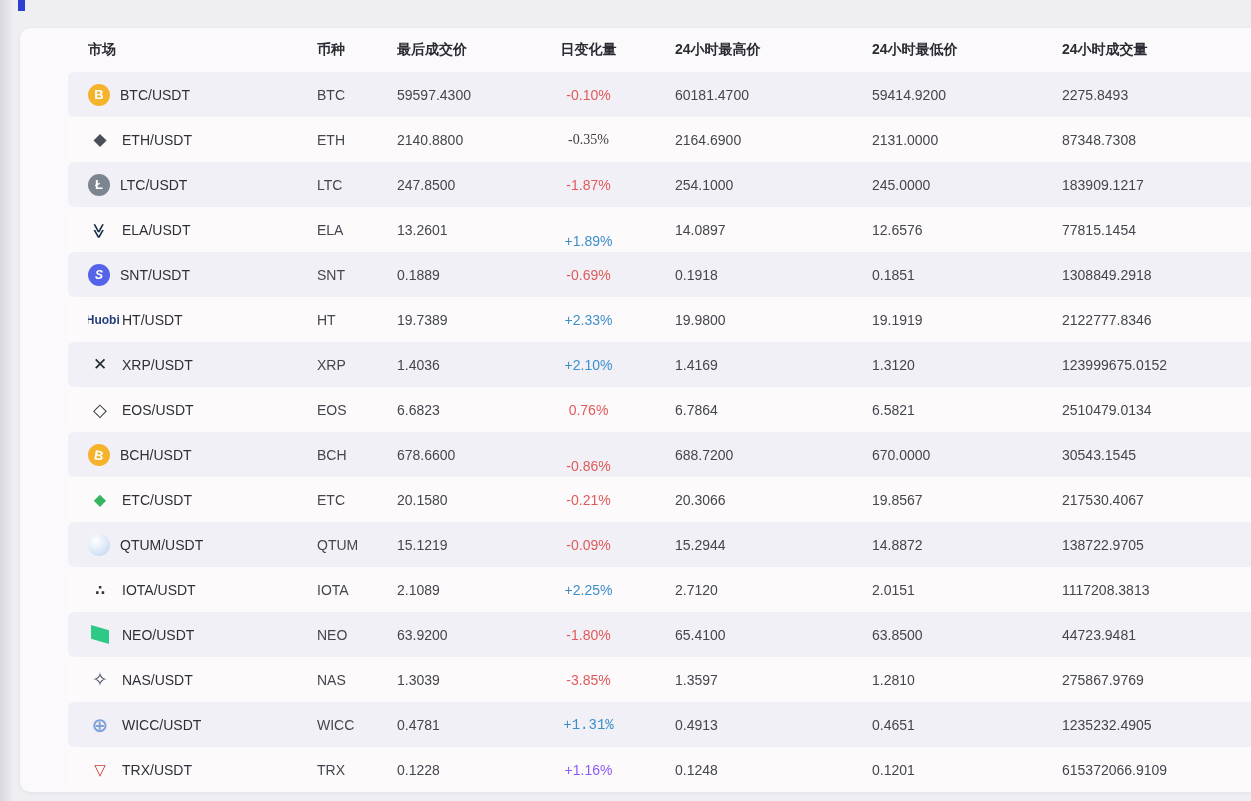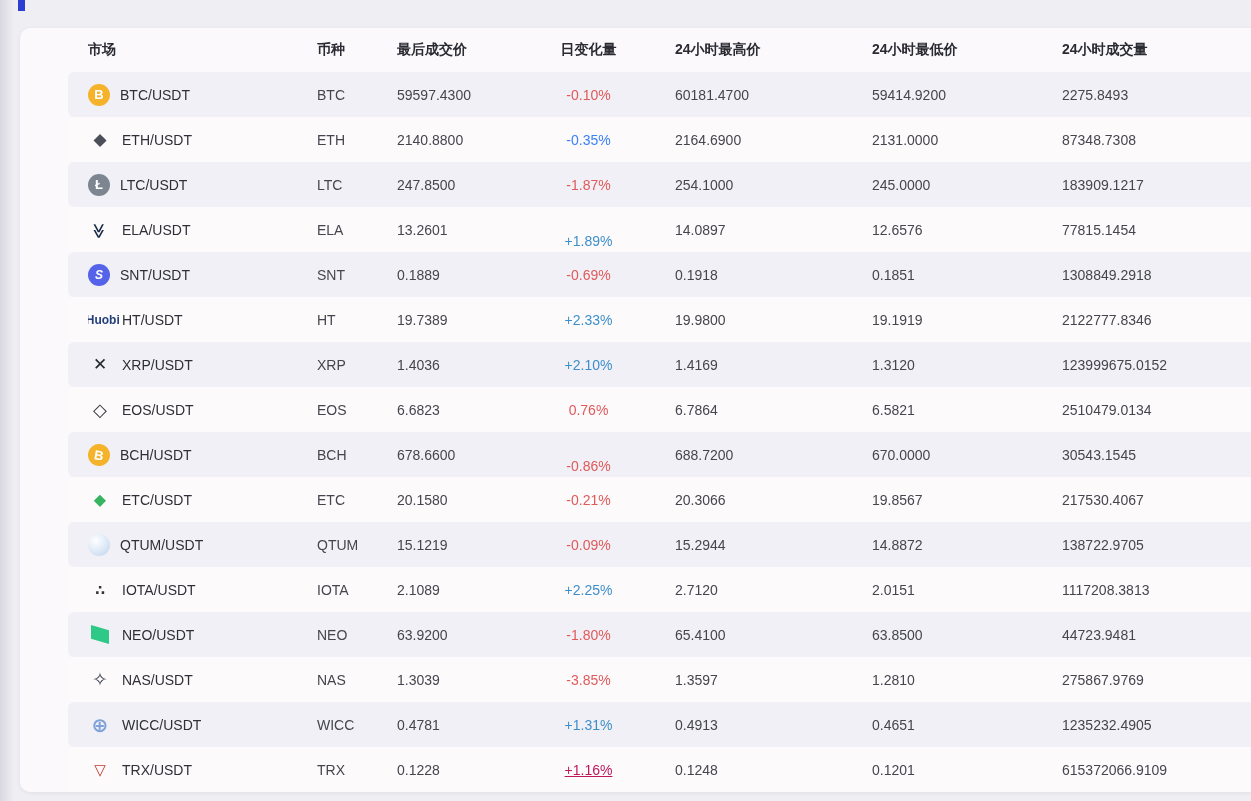--- a/index.html
+++ b/index.html
@@ -109,21 +109,21 @@
     <div class="cell">59414.9200</div>
     <div class="cell">2275.8493</div>
   </div>
       <div class="row">
     <div class="cell market">
       <span class="icon icon-eth">◆</span>
       <span class="market-label">ETH/USDT</span>
     </div>
     <div class="cell">ETH</div>
     <div class="cell">2140.8800</div>
-    <div class="cell change" style="color: #3b82f6;">-0.35%</div>
+    <div class="cell change" style="color: #404040; font-family: Liberation Serif, serif;">-0.35%</div>
     <div class="cell">2164.6900</div>
     <div class="cell">2131.0000</div>
     <div class="cell">87348.7308</div>
   </div>
       <div class="row">
     <div class="cell market">
       <span class="icon icon-ltc">Ł</span>
       <span class="market-label">LTC/USDT</span>
     </div>
     <div class="cell">LTC</div>
@@ -265,31 +265,31 @@
     <div class="cell">1.2810</div>
     <div class="cell">275867.9769</div>
   </div>
       <div class="row">
     <div class="cell market">
       <span class="icon icon-wicc">⊕</span>
       <span class="market-label">WICC/USDT</span>
     </div>
     <div class="cell">WICC</div>
     <div class="cell">0.4781</div>
-    <div class="cell change" style="color: rgb(61, 143, 202);">+1.31%</div>
+    <div class="cell change" style="color: rgb(61, 143, 202); font-family: Liberation Mono, monospace;">+1.31%</div>
     <div class="cell">0.4913</div>
     <div class="cell">0.4651</div>
     <div class="cell">1235232.4905</div>
   </div>
       <div class="row">
     <div class="cell market">
       <span class="icon icon-trx">▽</span>
       <span class="market-label">TRX/USDT</span>
     </div>
     <div class="cell">TRX</div>
     <div class="cell">0.1228</div>
-    <div class="cell change" style="color: #be185d; text-decoration: underline;">+1.16%</div>
+    <div class="cell change" style="color: #8b5cf6;">+1.16%</div>
     <div class="cell">0.1248</div>
     <div class="cell">0.1201</div>
     <div class="cell">615372066.9109</div>
   </div>
     </div>
 </div>
 
 </body></html>

